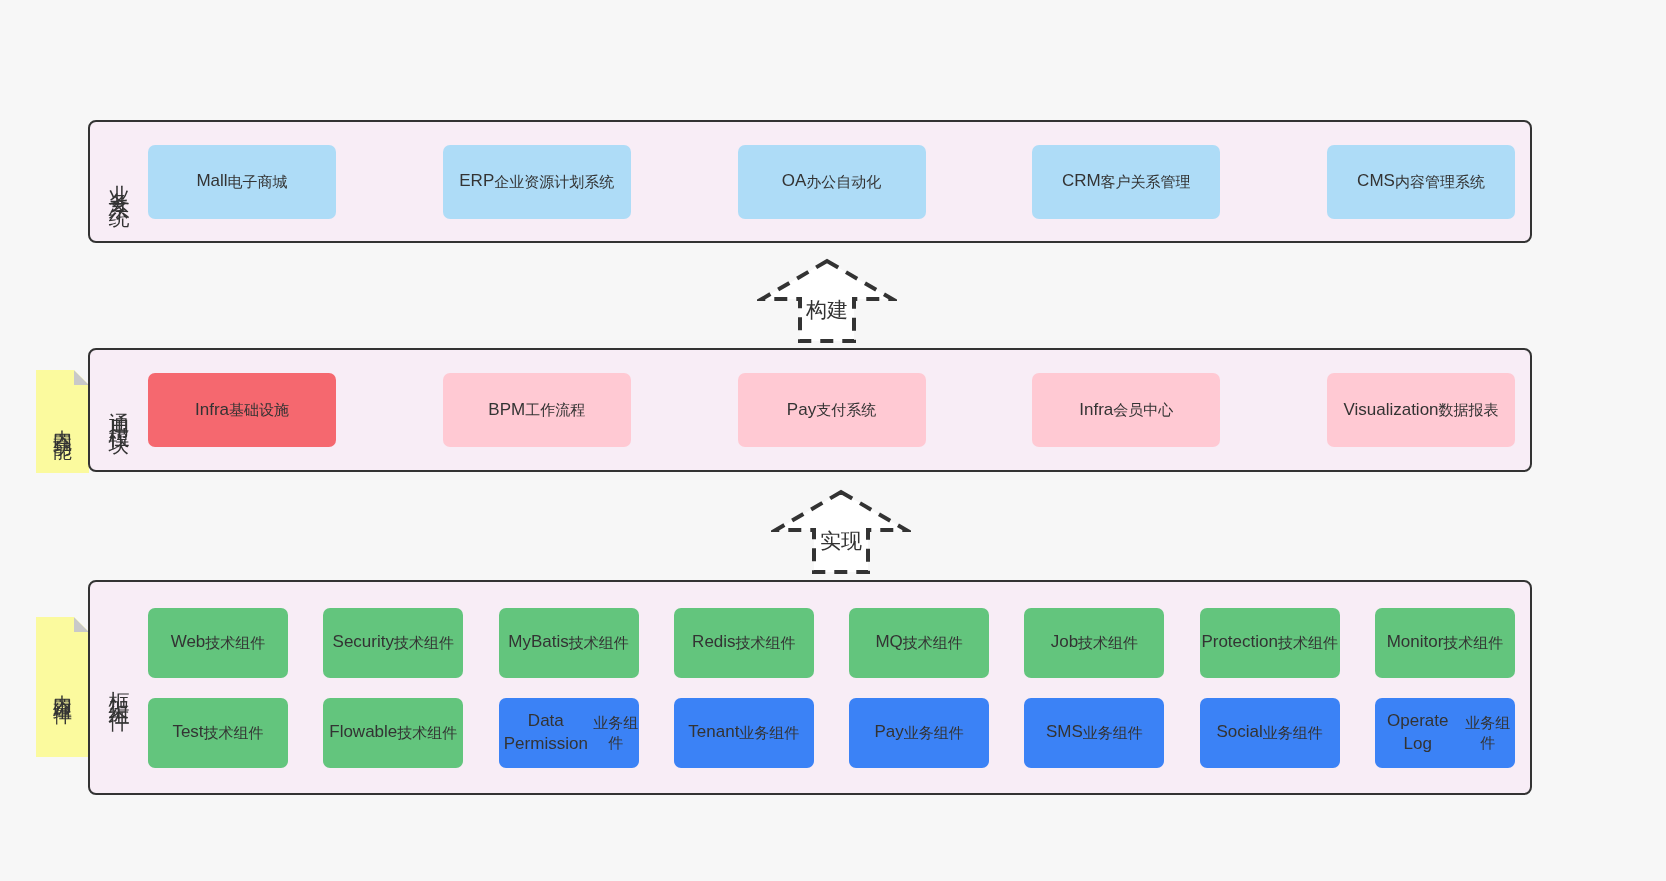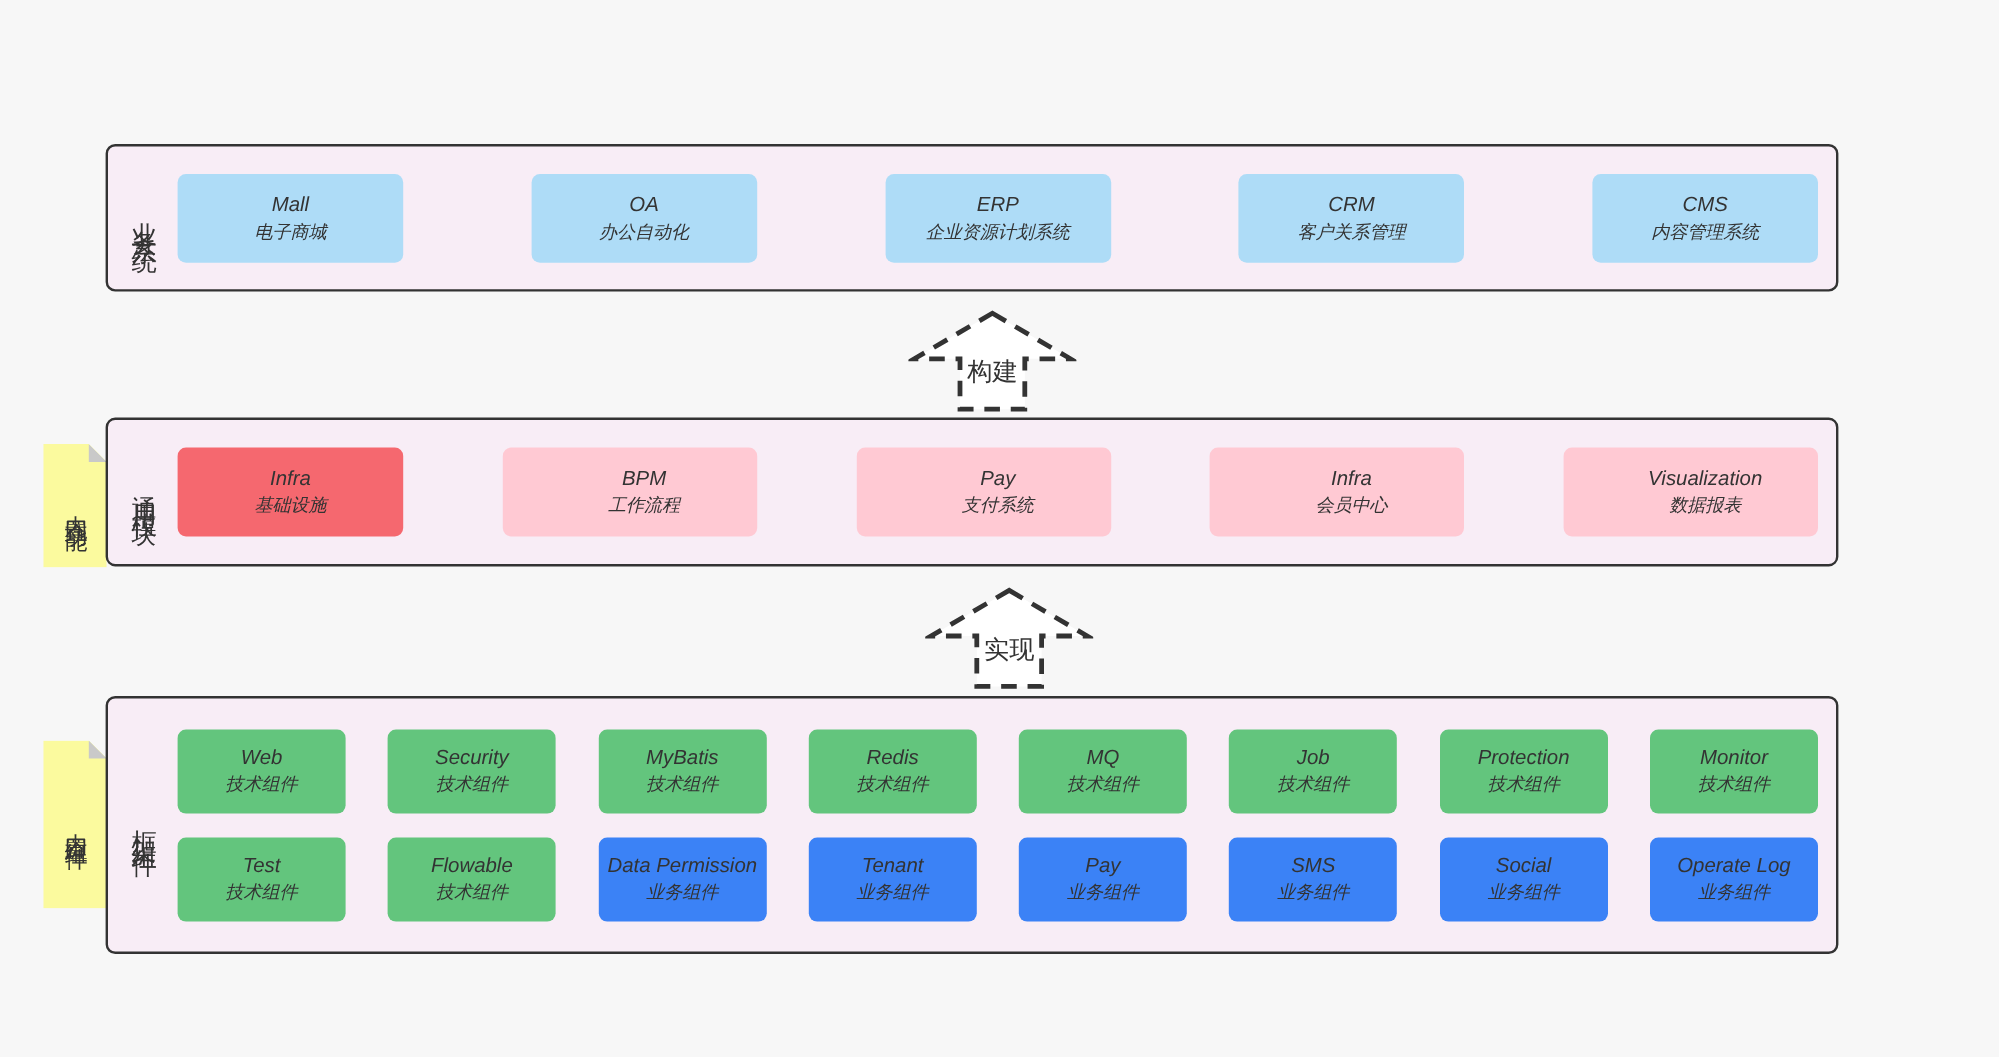--- a/index.html
+++ b/index.html
@@ -36,30 +36,30 @@
     display:flex;align-items:center;justify-content:space-between;
   }
   .band-content.columns{
     flex-direction:column;justify-content:center;align-items:stretch;gap:20px;
   }
   .fw-row{display:flex;justify-content:space-between;}
 
   
   .box{
     border-radius:7px;
-    display:flex;flex-direction:column;align-items:center;justify-content:center;
+    display:flex;flex-direction:row;align-items:center;justify-content:center;
     text-align:center;line-height:1.42;
-    width:188px;height:74px;font-style:italic;
+    width:188px;height:74px;
   }
   .box .name{font-size:17px;}
   .box .sub{font-size:15px;}
   .fw-row .box{width:140px;height:70px;line-height:1.32;}
   .blue{background:#aedcf7;}
   .red{background:#f5686f;}
-  .pink{background:#ffc9d3;padding-left:24px;}
+  .pink{background:#ffc9d3;}
   .green-dark{background:#63c57d;}
   .green-light{background:#3b82f6;}
 
   
   .arrow{position:absolute;width:140px;height:88px;}
   .arrow svg{position:absolute;inset:0;}
   .arrow-label{
     position:absolute;left:50%;top:40px;transform:translateX(-50%);
     background:#fff;padding:0 3px;font-size:21px;white-space:nowrap;
   }
@@ -99,26 +99,26 @@
   <div class="band" style="left:88px;top:120px;width:1444px;height:123px;">
     <div class="band-label">
       <span>业务系统</span>
     </div>
     <div class="band-content">
       <div class="box blue">
         <span class="name">Mall</span>
         <span class="sub">电子商城</span>
       </div>
       <div class="box blue">
+        <span class="name">ERP</span>
+        <span class="sub">企业资源计划系统</span>
+      </div>
+      <div class="box blue">
         <span class="name">OA</span>
         <span class="sub">办公自动化</span>
-      </div>
-      <div class="box blue">
-        <span class="name">ERP</span>
-        <span class="sub">企业资源计划系统</span>
       </div>
       <div class="box blue">
         <span class="name">CRM</span>
         <span class="sub">客户关系管理</span>
       </div>
       <div class="box blue">
         <span class="name">CMS</span>
         <span class="sub">内容管理系统</span>
       </div>
     </div>

